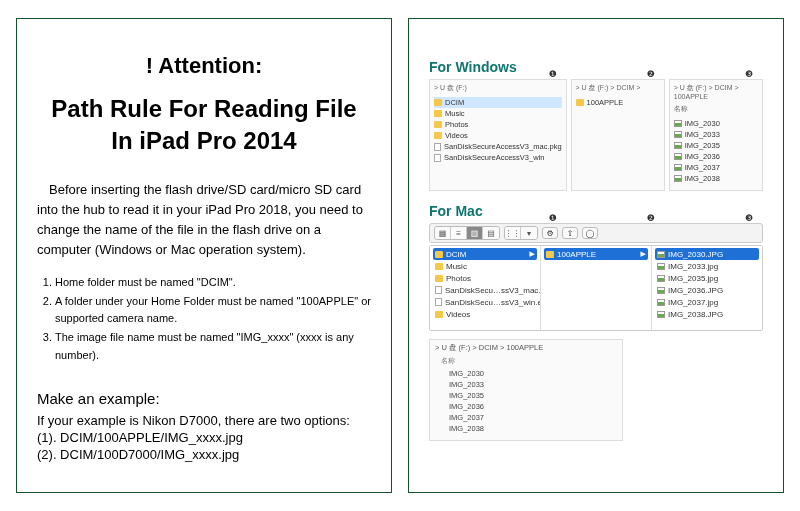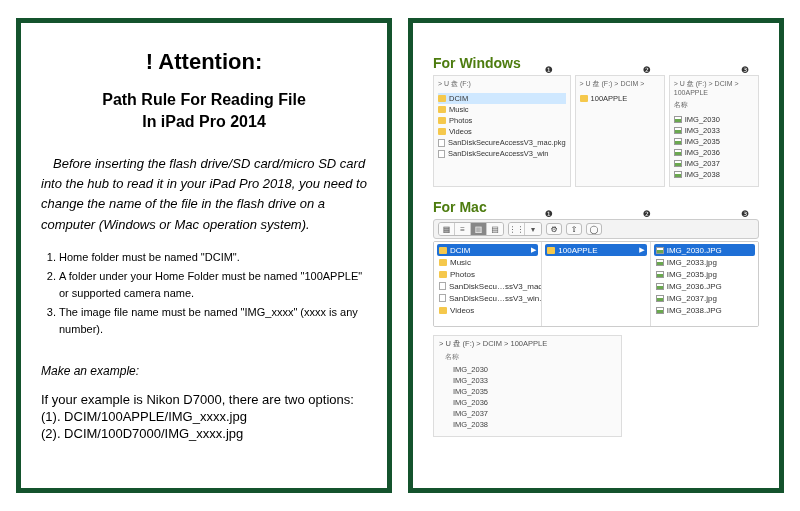--- a/index.html
+++ b/index.html
@@ -6,69 +6,67 @@
   body {
     font-family: Arial, Helvetica, sans-serif;
     background: #fff;
     width: 800px;
     height: 511px;
     display: flex;
     gap: 16px;
     padding: 18px 16px;
   }
   .panel {
-    border: 5px solid #14532d;
+    border: 1px solid #14532d;
     background: #fff;
     flex: 1;
-    padding: 26px 20px;
+    padding: 34px 20px;
     height: 100%;
     overflow: hidden;
   }
   .left .attention {
     text-align: center;
     font-size: 22px;
     font-weight: bold;
     margin-bottom: 14px;
   }
   .left .title {
     text-align: center;
-    font-size: 16px;
+    font-size: 24px;
     font-weight: bold;
     margin-bottom: 22px;
     line-height: 1.35;
   }
   .left .intro {
     font-size: 13px;
     line-height: 1.55;
     margin-bottom: 14px;
     text-indent: 12px;
-    font-style: italic;
   }
   .left ol {
     font-size: 11px;
     line-height: 1.55;
     padding-left: 18px;
     margin-bottom: 26px;
   }
   .left ol li { margin-bottom: 2px; }
   .left .example-head {
-    font-size: 12px;
-    margin-bottom: 14px;
-    font-style: italic;
+    font-size: 15px;
+    margin-bottom: 6px;
   }
   .left .example-line {
     font-size: 13px;
     margin-bottom: 2px;
   }
   
   .right { font-size: 9px; color: #333; display:flex; flex-direction:column; }
   .section-label {
     font-size: 14px;
     font-weight: bold;
-    color: #4d7c0f;
+    color: #0f766e;
     margin: 6px 0 4px 0;
   }
 
   .win-cols { display:flex; gap:4px; }
   .win-col { flex:1; border:1px solid #ddd; background:#fafafa; padding:3px 4px 6px; }
   .win-col .crumb { font-size:7px; color:#666; margin-bottom:4px; }
   .win-col .item { display:flex; align-items:center; gap:3px; font-size:7.5px; color:#333; padding:1px 0; white-space:nowrap; overflow:hidden; text-overflow:ellipsis;}
   .sel-item { background:#cfe8ff; }
   .folder-ico { width:8px; height:7px; background:#f5c84c; border-radius:1px; display:inline-block; flex-shrink:0;}
   .file-ico { width:7px; height:8px; background:#fff; border:1px solid #aaa; display:inline-block; flex-shrink:0;}

